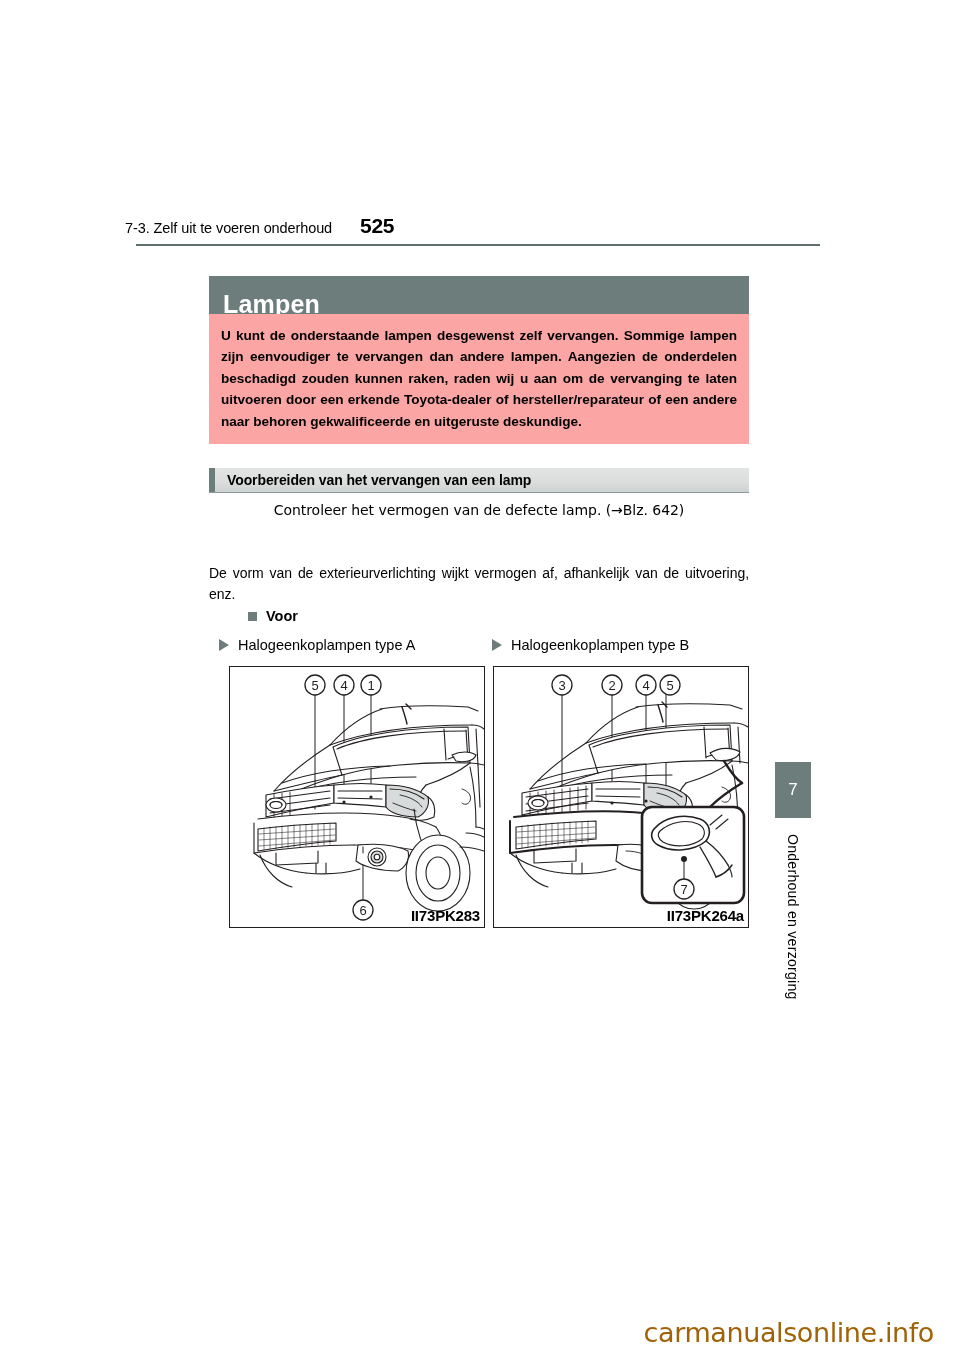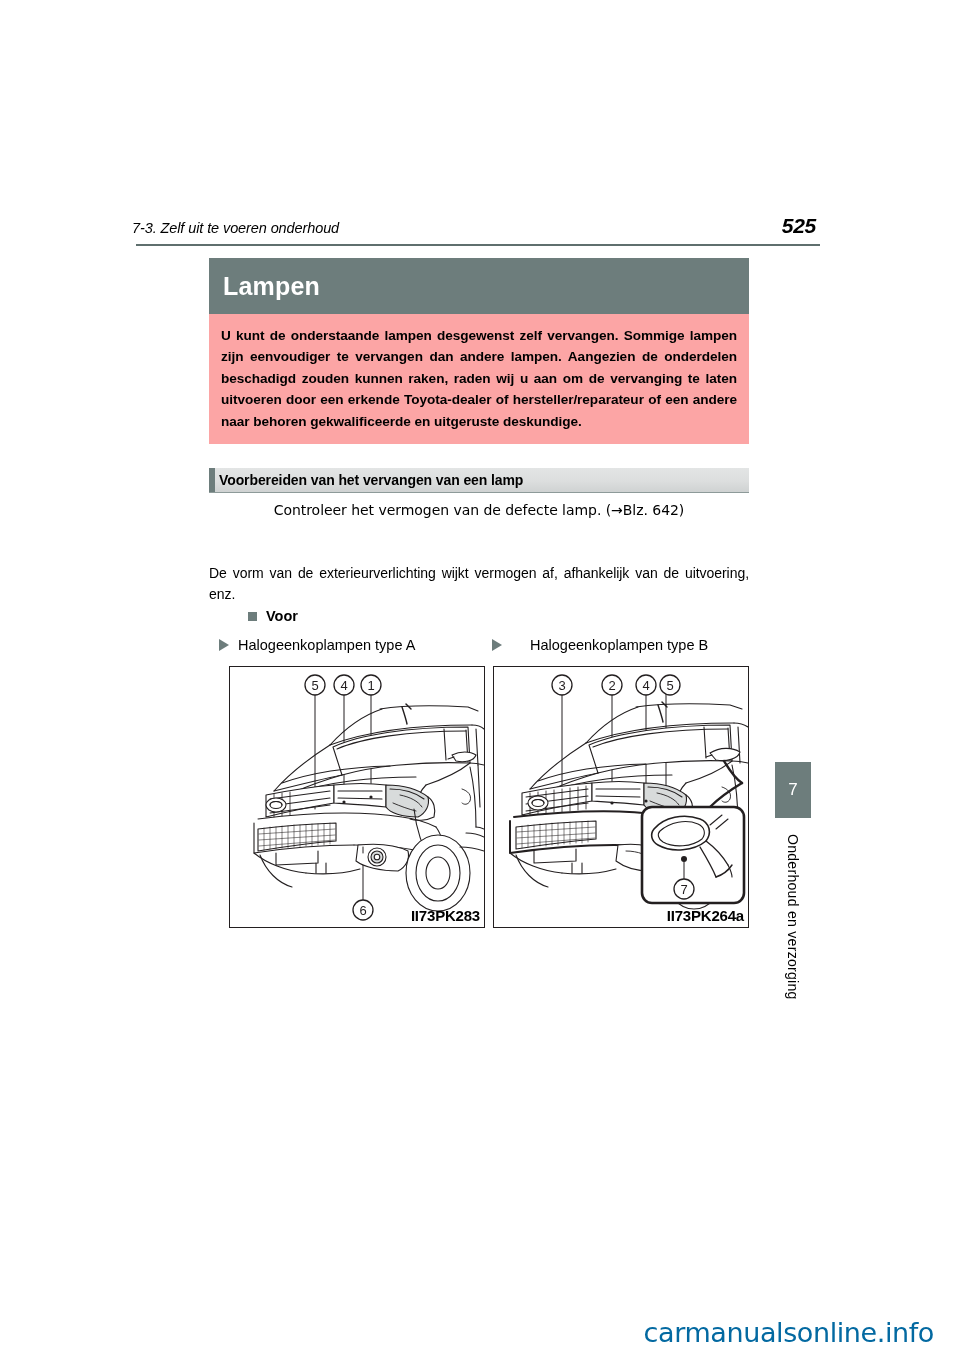--- a/index.html
+++ b/index.html
@@ -19,27 +19,26 @@
   .page {
     position: absolute;
     left: 0; top: 0;
     width: 960px;
     height: 1358px;
   }
 
   
   .header-row {
     position: absolute;
-    left: 132px;
+    left: 125px;
     top: 214px;
     width: 684px;
     display: flex;
     align-items: baseline;
-    justify-content: space-between;
-    font-style: italic;
+    justify-content: flex-start;
   }
   .header-section {
     font-size: 14.5px;
     letter-spacing: -0.1px;
     color: #000;
   }
   .header-pageno {
     font-size: 21px;
     font-weight: bold;
     margin-left: 28px;
@@ -51,21 +50,21 @@
     top: 244px;
     width: 684px;
     height: 2px;
     background: #5f6f6e;
   }
 
   
   .title-bar {
     position: absolute;
     left: 209px;
-    top: 258px;
+    top: 276px;
     width: 540px;
     height: 56px;
     background: #6d7d7c;
     display: flex;
     align-items: center;
   }
   .title-bar .title-text {
     color: #ffffff;
     font-size: 25px;
     font-weight: bold;
@@ -107,21 +106,21 @@
   }
   .sec-head .tab {
     width: 6px;
     height: 24px;
     background: #6d7d7c;
     flex: 0 0 auto;
   }
   .sec-head .sec-title {
     font-size: 14px;
     font-weight: bold;
-    margin-left: 4px;
+    margin-left: 12px;
     letter-spacing: -0.1px;
   }
 
   
   .body-p {
     position: absolute;
     left: 209px;
     width: 540px;
     font-size: 14px;
     line-height: 1.5;
@@ -221,21 +220,21 @@
     letter-spacing: 0.3px;
     white-space: nowrap;
   }
 
   
   .watermark {
     position: absolute;
     right: 26px;
     bottom: 10px;
     font-size: 27px;
-    color: #0369a1;
+    color: #a16207;
     letter-spacing: -0.4px;
     font-family: "DejaVu Sans", sans-serif;
   }
 </style>
 </head>
 <body>
 
 <div class="page">
 
   <div class="header-row">
@@ -265,21 +264,21 @@
   <div class="sq-head" style="top:608px;padding-left:29px;">
     <span class="sq"></span>
     <span class="sq-label">Voor</span>
   </div>
 
   <div class="tri-head" style="left:219px; top:637px;">
     <span class="tri"></span>
     <span class="tri-label">Halogeenkoplampen type A</span>
   </div>
 
-  <div class="tri-head" style="left:492px; top:637px;gap:19px;">
+  <div class="tri-head" style="left:492px; top:637px;">
     <span class="tri"></span>
     <span class="tri-label">Halogeenkoplampen type B</span>
   </div>
 
   <div class="figure" style="left:229px; top:666px; width:256px; height:262px;">
     <svg width="254" height="260" viewBox="0 0 254 260">
       <g fill="none" stroke="#231f20" stroke-width="1.1" stroke-linejoin="round" stroke-linecap="round">
 
         <line x1="85" y1="26" x2="85" y2="142" stroke-width="1"></line>
         <line x1="114" y1="26" x2="114" y2="135" stroke-width="1"></line>

